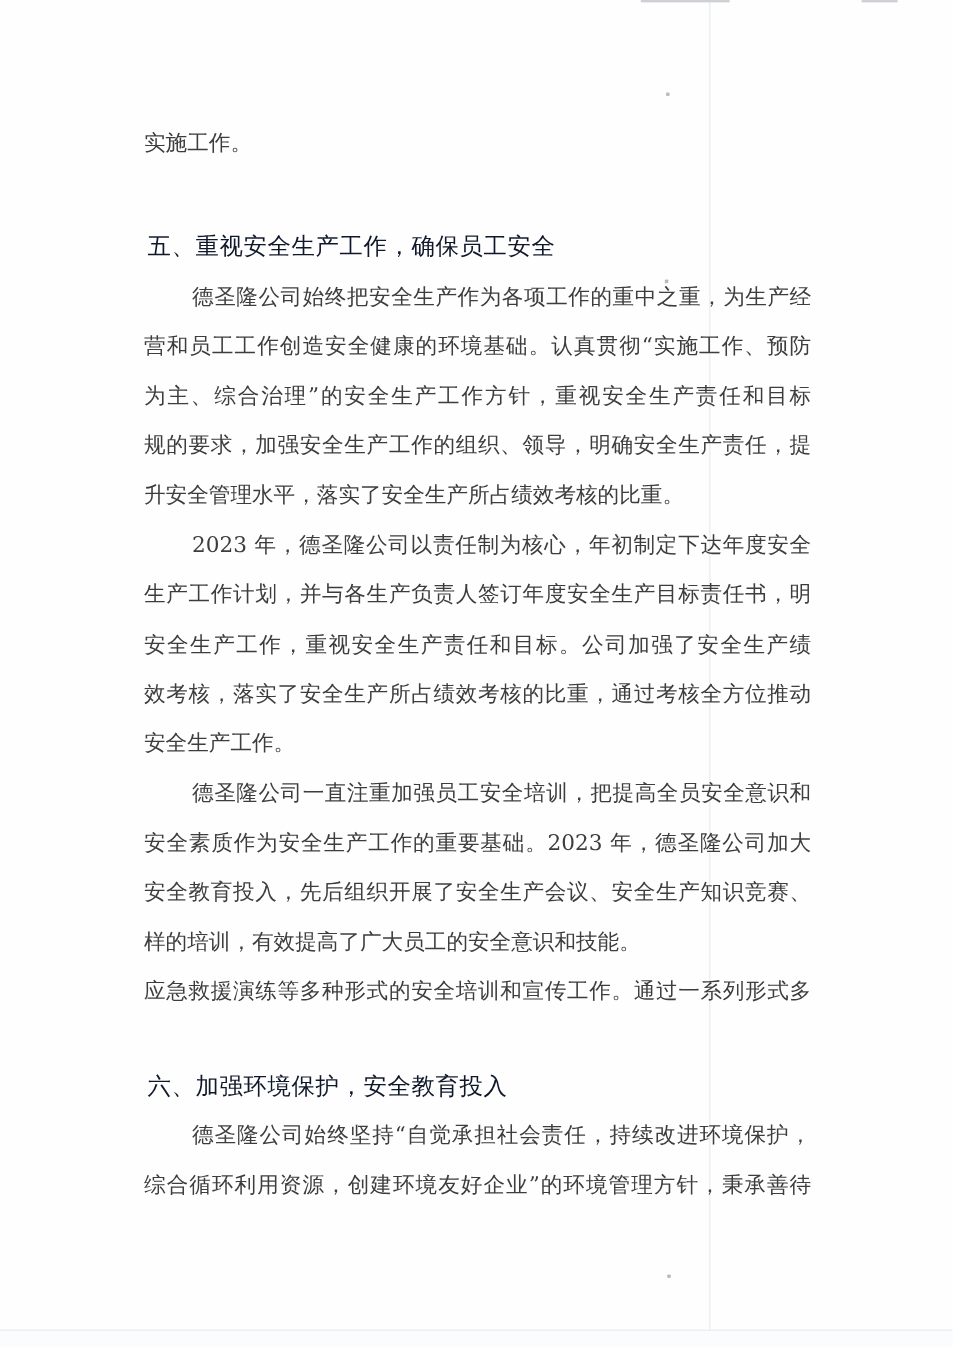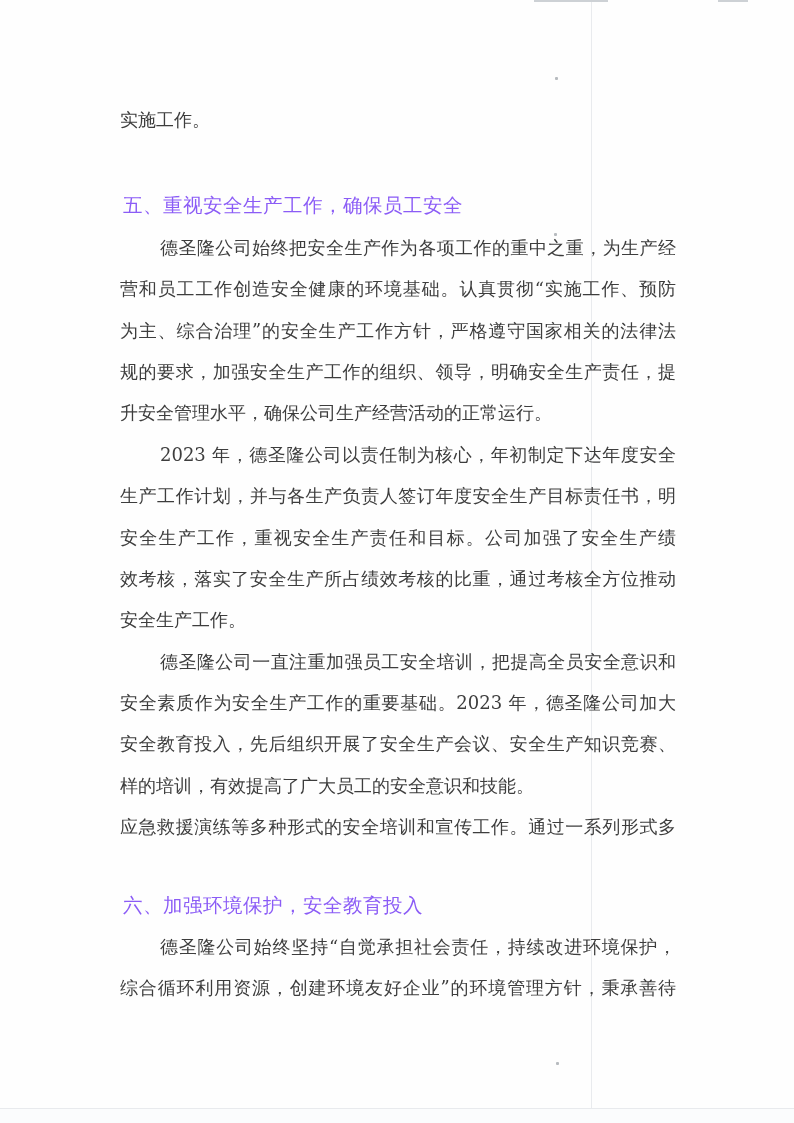--- a/index.html
+++ b/index.html
@@ -84,21 +84,21 @@
     text-align: justify;
     text-align-last: justify;
   }
   .ln.ind {
     text-indent: 40px;
   }
   .ln.h {
     font-family: "DejaVu Sans", "Liberation Sans", sans-serif;
     font-size: 19.5px;
     letter-spacing: 0.5px;
-    color: #8b5cf6;
+    color: #0f172a;
     margin-left: 3px;
   }
   .first { margin-top: 99px; }
   .gap-h1 { margin-top: 45px; }
   .gap-h2 { margin-top: 37px; }
 </style>
 </head>
 <body>
 
 <div class="page">
@@ -113,23 +113,23 @@
   <div class="speck speck3"></div>
 
   <div class="textarea">
 
     <div class="ln first">实施工作。</div>
 
     <div class="ln h gap-h1">五、重视安全生产工作，确保员工安全</div>
 
     <div class="ln fill ind">德圣隆公司始终把安全生产作为各项工作的重中之重，为生产经</div>
     <div class="ln fill">营和员工工作创造安全健康的环境基础。认真贯彻“实施工作、预防</div>
-    <div class="ln fill">为主、综合治理”的安全生产工作方针，严格遵守国家相关的法律法</div>
+    <div class="ln fill">为主、综合治理”的安全生产工作方针，重视安全生产责任和目标</div>
     <div class="ln fill">规的要求，加强安全生产工作的组织、领导，明确安全生产责任，提</div>
-    <div class="ln">升安全管理水平，确保公司生产经营活动的正常运行。</div>
+    <div class="ln">升安全管理水平，落实了安全生产所占绩效考核的比重。</div>
 
     <div class="ln fill ind">2023 年，德圣隆公司以责任制为核心，年初制定下达年度安全</div>
     <div class="ln fill">生产工作计划，并与各生产负责人签订年度安全生产目标责任书，明</div>
     <div class="ln fill">安全生产工作，重视安全生产责任和目标。公司加强了安全生产绩</div>
     <div class="ln fill">效考核，落实了安全生产所占绩效考核的比重，通过考核全方位推动</div>
     <div class="ln">安全生产工作。</div>
 
     <div class="ln fill ind">德圣隆公司一直注重加强员工安全培训，把提高全员安全意识和</div>
     <div class="ln fill">安全素质作为安全生产工作的重要基础。2023 年，德圣隆公司加大</div>
     <div class="ln fill">安全教育投入，先后组织开展了安全生产会议、安全生产知识竞赛、</div>

